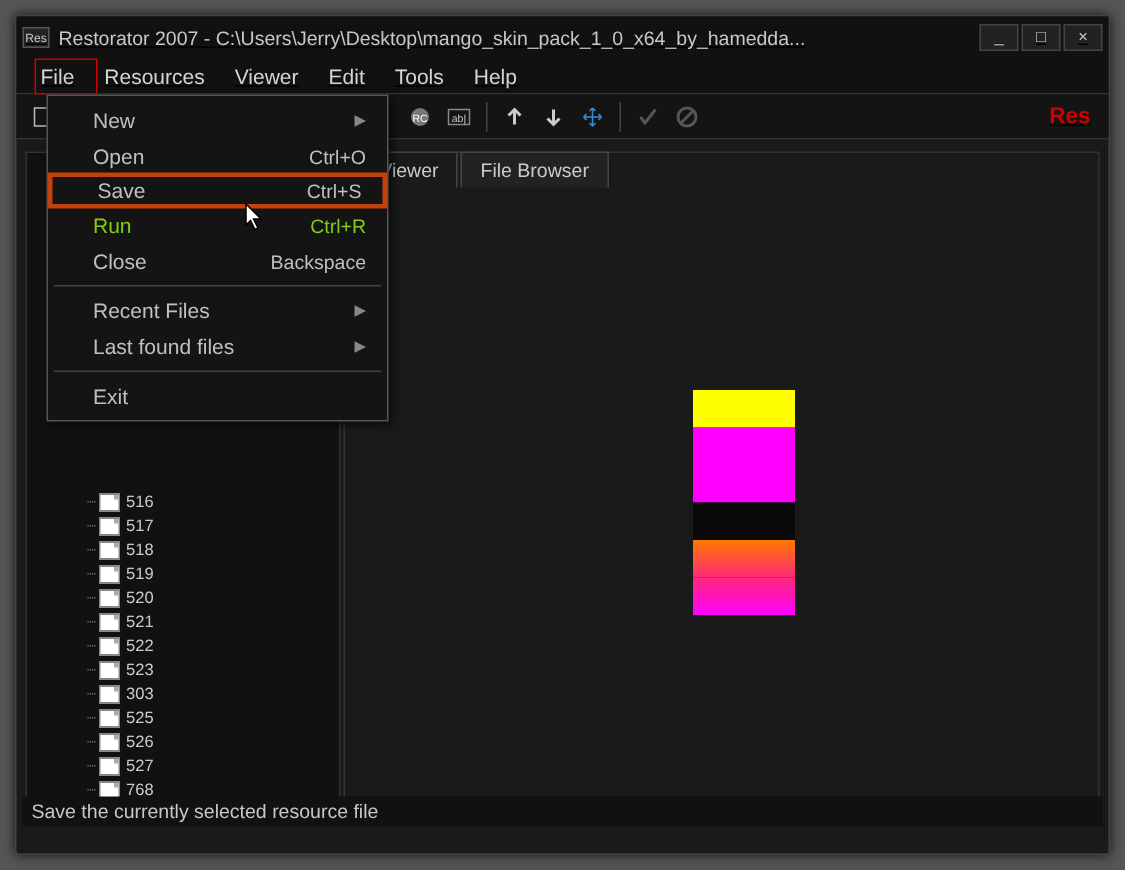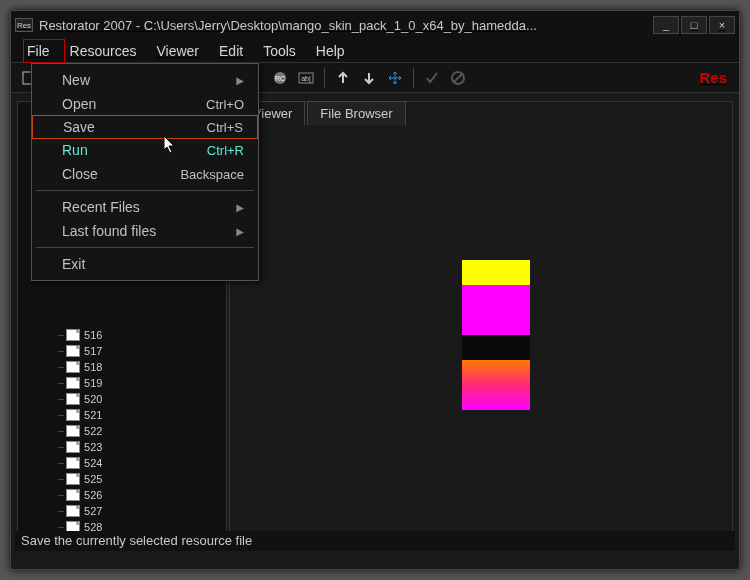--- a/index.html
+++ b/index.html
@@ -53,25 +53,25 @@
 .swatches { position: absolute; left: 232px; top: 158px; width: 68px; }
 .swatch { height: 25px; width: 68px; }
 
 
 .dropdown {
   position: absolute; left: 20px; top: 52px; width: 228px;
   background: #141414; border: 1px solid #555; box-shadow: 2px 2px 6px rgba(0,0,0,0.7);
   z-index: 100; padding: 4px 0;
 }
 .dd-row { display: flex; align-items: center; height: 24px; padding: 0 14px 0 30px; color: #c0c0c0; font-size: 14px; cursor: default; position: relative; }
-.dd-row.disabled { color: #5eead4; }
+.dd-row.disabled { color: #84cc16; }
 .dd-row .shortcut { margin-left: auto; font-size: 13px; }
 .dd-row .sub-arrow { margin-left: auto; color: #888; font-size: 10px; }
 .dd-sep { height: 1px; background: #444; margin: 4px 4px; }
-.dd-row.highlighted { border: 1px solid #c2410c; margin: -1px 0; }
+.dd-row.highlighted { border: 3px solid #c2410c; margin: -1px 0; }
 
 
 .cursor { position: absolute; left: 152px; top: 124px; z-index: 200; pointer-events: none; }
 .cursor svg { width: 14px; height: 20px; }
 
 
 .statusbar { position: absolute; left: 4px; right: 4px; bottom: 18px; height: 20px; background: #111; color: #c8c8c8; font-size: 13px; padding: 2px 6px; }
 
 
 .icon-svg { width: 16px; height: 16px; }
@@ -219,41 +219,41 @@
             <span>522</span>
           </div>
           <div class="tree-item">
             <span class="tree-dotted">┈</span>
             <span class="tree-icon"></span>
             <span>523</span>
           </div>
           <div class="tree-item">
             <span class="tree-dotted">┈</span>
             <span class="tree-icon"></span>
-            <span>524</span>
+            <span>303</span>
           </div>
           <div class="tree-item">
             <span class="tree-dotted">┈</span>
             <span class="tree-icon"></span>
             <span>525</span>
           </div>
           <div class="tree-item">
             <span class="tree-dotted">┈</span>
             <span class="tree-icon"></span>
             <span>526</span>
           </div>
           <div class="tree-item">
             <span class="tree-dotted">┈</span>
             <span class="tree-icon"></span>
             <span>527</span>
           </div>
           <div class="tree-item">
             <span class="tree-dotted">┈</span>
             <span class="tree-icon"></span>
-            <span>528</span>
+            <span>768</span>
           </div>
           <div class="tree-item">
             <span class="tree-dotted">┈</span>
             <span class="tree-icon"></span>
             <span>437</span>
           </div>
         </div>
     </div>
     <div class="viewer-pane">
       <div class="swatches" id="swatches">

